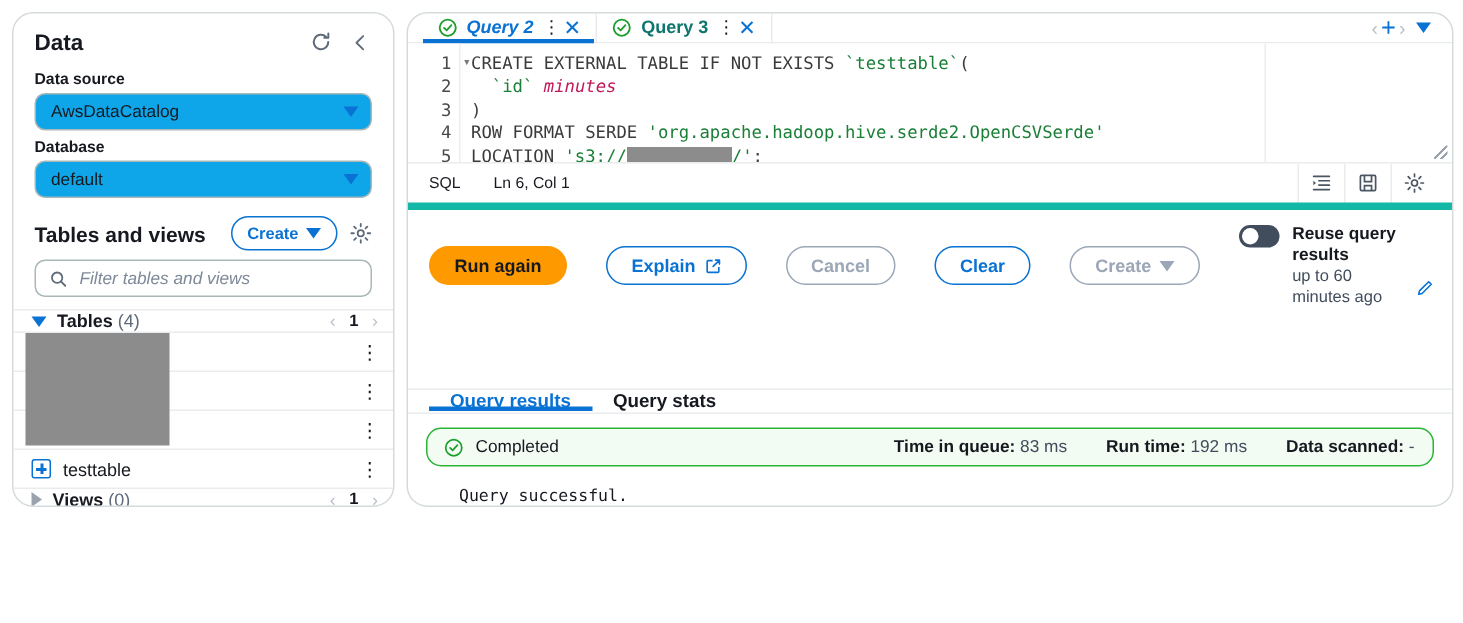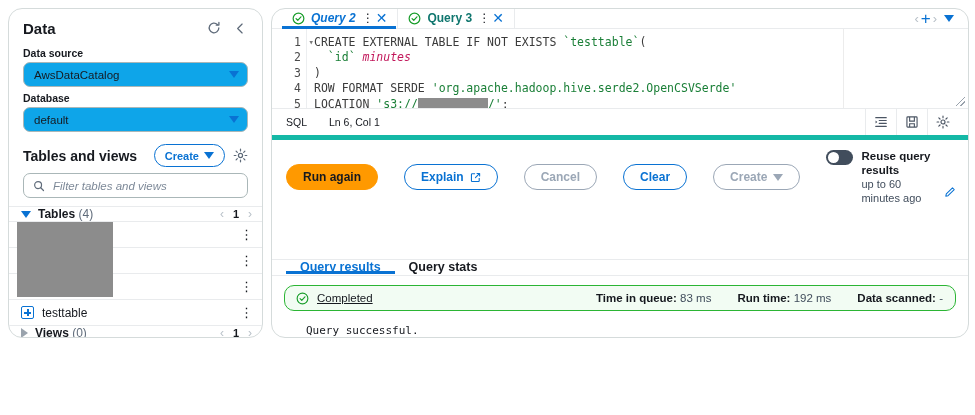--- a/index.html
+++ b/index.html
@@ -338,21 +338,21 @@
   .res-body { flex: 1; border-top: 1px solid #e9ebed; padding: 9px 12px 0 12px; }
   .alert {
     border: 1px solid #2bb534;
     background: #f2fcf3;
     border-radius: 10px;
     height: 26px;
     display: flex; align-items: center;
     padding: 0 12px 0 11px;
     gap: 8px;
   }
-  .alert-label { font-size: 11.5px; color: #16191f; text-decoration: underline; }
+  .alert-label { font-size: 11.5px; color: #16191f; }
   .alert-right { margin-left: auto; display: flex; align-items: center; gap: 26px; }
   .stat { font-size: 11.5px; color: #16191f; white-space: nowrap; }
   .stat b { font-weight: bold; }
   .stat span { color: #414d5c; }
   .msg {
     font-family: "DejaVu Sans Mono", monospace;
     font-size: 11px; color: #16191f;
     padding: 13px 0 0 22px;
   }
 </style>

